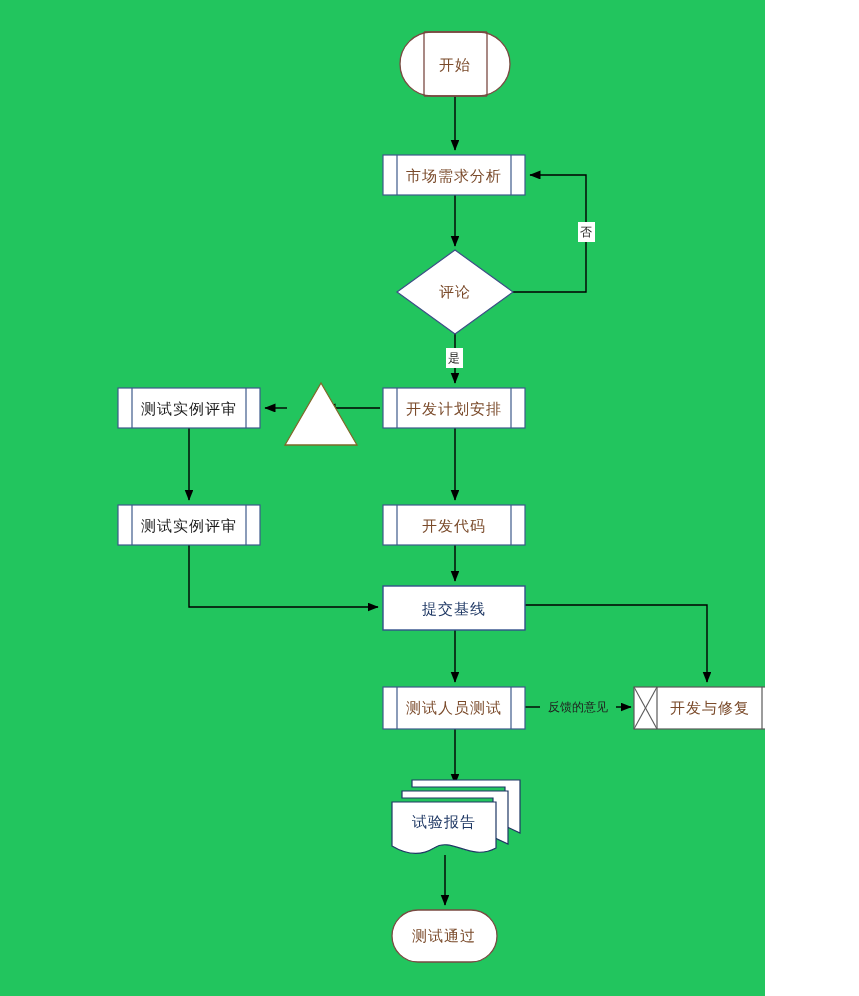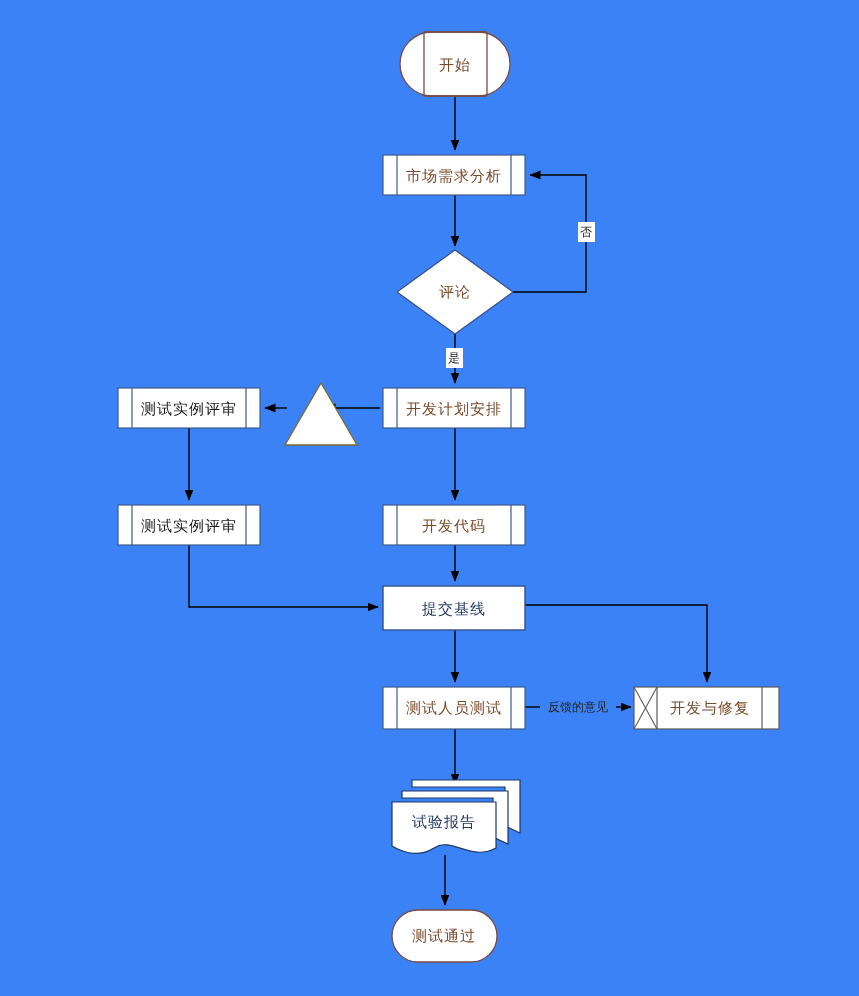--- a/index.html
+++ b/index.html
@@ -5,23 +5,23 @@
   html, body {
     margin: 0;
     padding: 0;
     background: #ffffff;
   }
   body {
     font-family: "DejaVu Sans", "Liberation Sans", sans-serif;
   }
   #canvas {
     position: relative;
-    width: 859px;
+    width: 765px;
     height: 996px;
-    background: #3b82f6;
+    background: #22c55e;
     overflow: hidden;
   }
   #flow-svg {
     position: absolute;
     left: 0;
     top: 0;
   }
   .node-label {
     font-size: 15px;
     letter-spacing: 1px;

